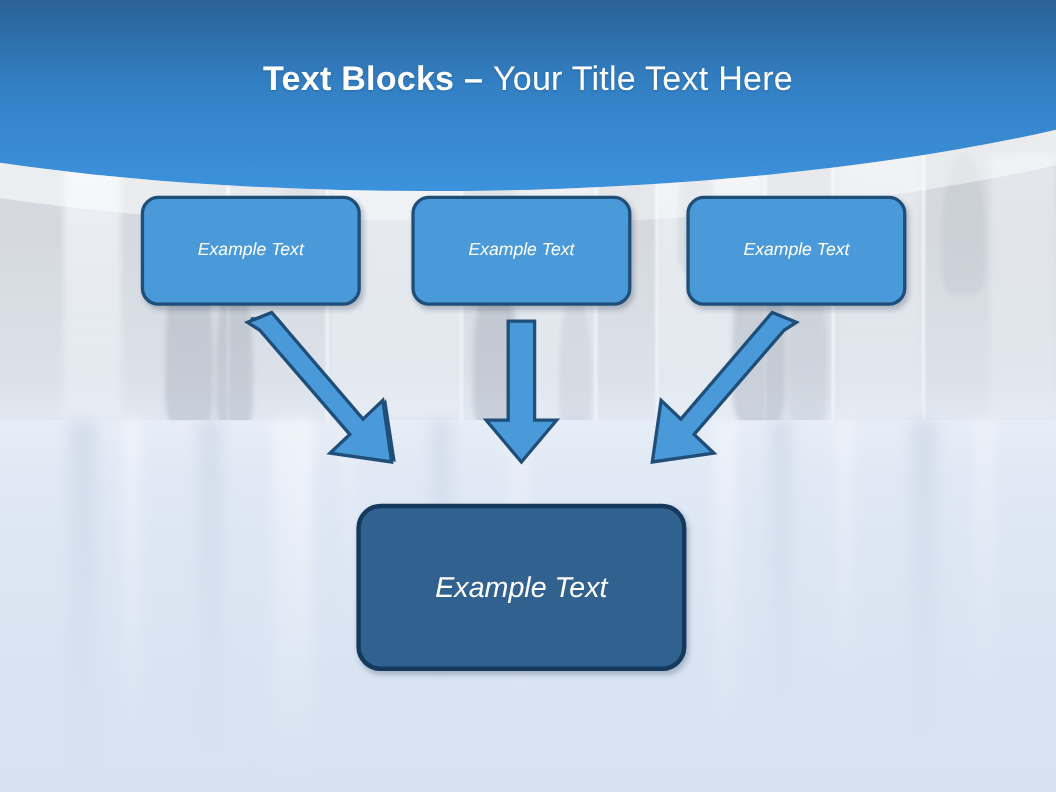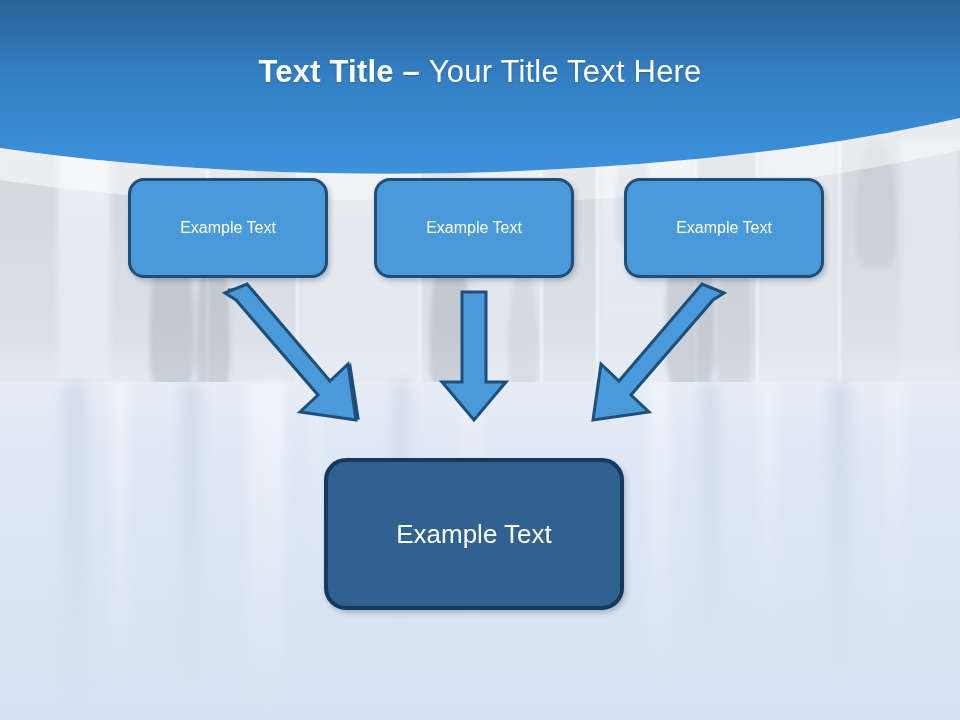--- a/index.html
+++ b/index.html
@@ -111,20 +111,21 @@
   .slide-title .t-reg  { font-weight:normal; }
 
   
   .tbox {
     position:absolute;
     border-radius:16px;
     display:flex; align-items:center; justify-content:center;
     color:#ffffff;
     text-align:center;
     box-shadow:2px 3px 5px rgba(40,60,85,.28);
+    font-style:italic;
   }
   .tbox-top {
     width:200px; height:100px;
     background:#4a9ad9;
     border:3px solid #1f4e79;
     font-size:16px;
   }
   .tbox-bottom {
     left:324px; top:458px;
     width:300px; height:152px;
@@ -229,21 +230,21 @@
         </linearGradient>
       </defs>
 
       <path d="M0,0 H960 V118 C700,178 300,192 0,148 Z" fill="url(#hdrGrad)"></path>
 
       <path d="M0,148 C300,192 700,178 960,118 V150 C700,210 300,224 0,180 Z" fill="url(#bandGrad)"></path>
     </svg>
   </div>
 
   <div class="slide-title">
-    <span class="t-bold">Text Title – </span><span class="t-reg">Your Title Text Here</span>
+    <span class="t-bold">Text Blocks – </span><span class="t-reg">Your Title Text Here</span>
   </div>
 
   <div class="arrows">
     <svg width="960" height="720" viewBox="0 0 960 720">
 
       <polygon class="arrow-shape" points="228,290 252,290 330,386 350,366 358,418 306,410 326,390 248,294"></polygon>
 
       <g>
         <polygon class="arrow-shape" points="225,293 247,284 330,381 348,364 356,420 300,412 318,395 236,300"></polygon>
       </g>

